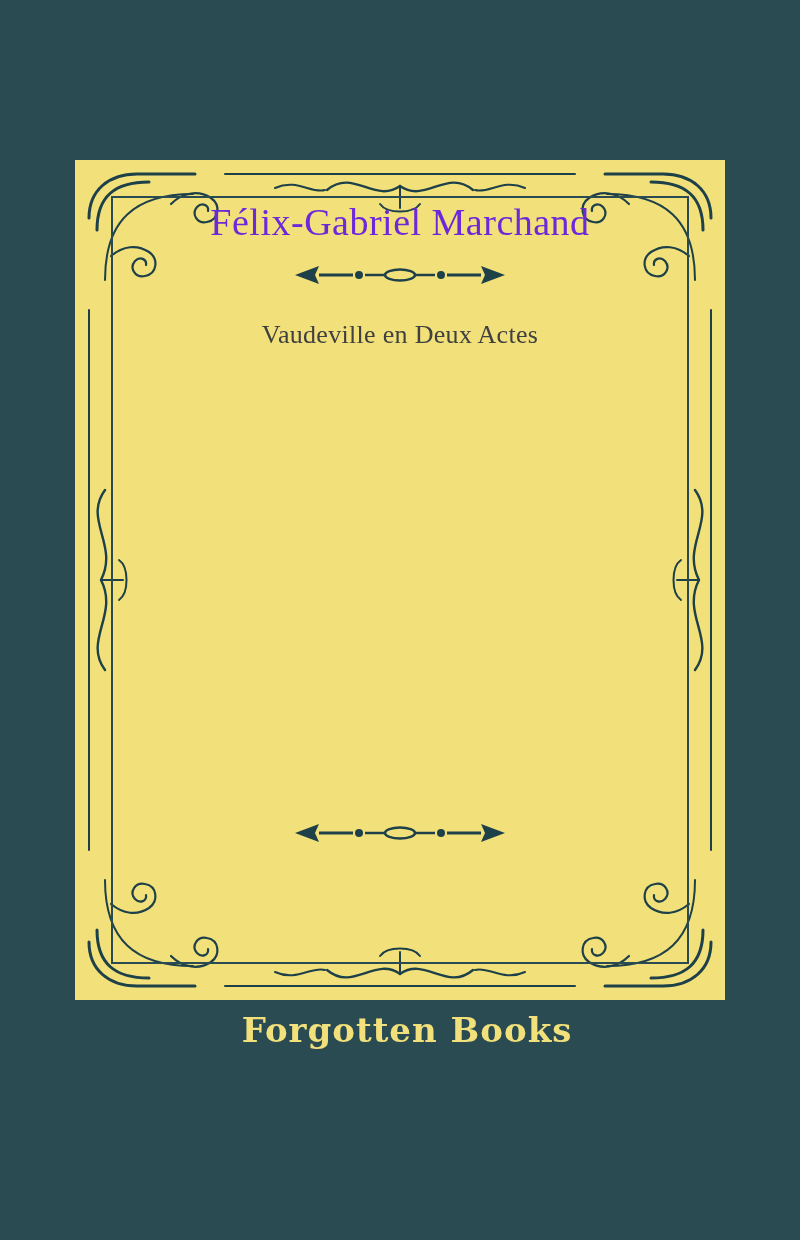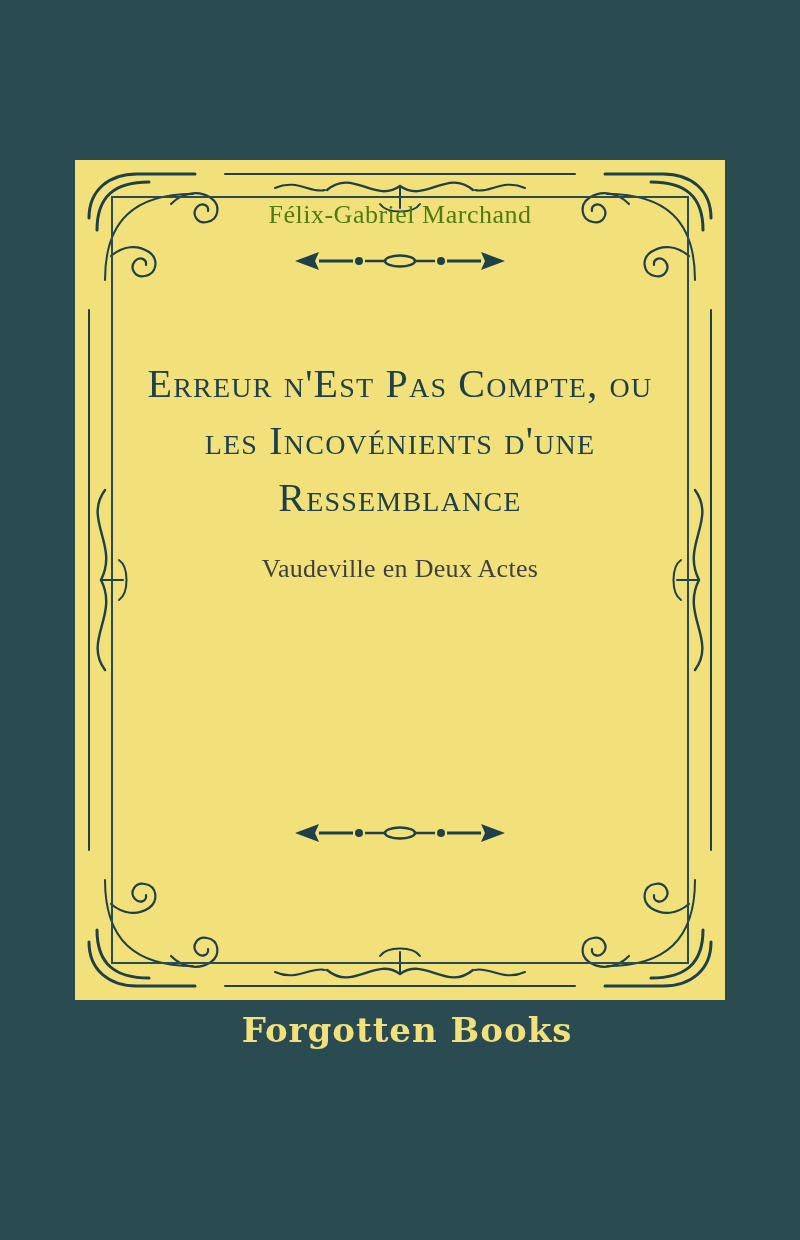--- a/index.html
+++ b/index.html
@@ -55,23 +55,23 @@
     position: absolute;
     left: 60px;
     top: 40px;
     width: 530px;
     text-align: center;
     color: #18383f;
   }
 
   .author {
     font-family: "Liberation Serif", serif;
-    font-size: 26px;
+    font-size: 38px;
     letter-spacing: 0.5px;
-    color: #4d7c0f;
+    color: #6d28d9;
     white-space: nowrap;
     margin: 0;
     padding: 0;
   }
 
   .divider {
     margin: 18px auto 0 auto;
     width: 210px;
     height: 26px;
   }
@@ -189,21 +189,20 @@
           <circle cx="64" cy="13" r="4" stroke-width="0"></circle>
           <path d="M70 13 L90 13" stroke-width="2.5"></path>
           <ellipse cx="105" cy="13" rx="15" ry="5.5" fill="none" stroke-width="2.5"></ellipse>
           <path d="M120 13 L140 13" stroke-width="2.5"></path>
           <circle cx="146" cy="13" r="4" stroke-width="0"></circle>
           <rect x="152" y="11.5" width="34" height="3" stroke-width="0"></rect>
           <path d="M210 13 L186 4 L190 13 L186 22 Z" stroke-width="0"></path>
         </g>
       </svg>
 
-      <h1 class="title">Erreur n'Est Pas Compte, ou les Incovénients d'une Ressemblance</h1>
       <h2 class="subtitle">Vaudeville en Deux Actes</h2>
     </div>
 
     <svg class="divider-bottom" viewBox="0 0 210 26" xmlns="http://www.w3.org/2000/svg">
       <g fill="#1d4049" stroke="#1d4049">
         <path d="M0 13 L24 4 L20 13 L24 22 Z" stroke-width="0"></path>
         <rect x="24" y="11.5" width="34" height="3" stroke-width="0"></rect>
         <circle cx="64" cy="13" r="4" stroke-width="0"></circle>
         <path d="M70 13 L90 13" stroke-width="2.5"></path>
         <ellipse cx="105" cy="13" rx="15" ry="5.5" fill="none" stroke-width="2.5"></ellipse>

